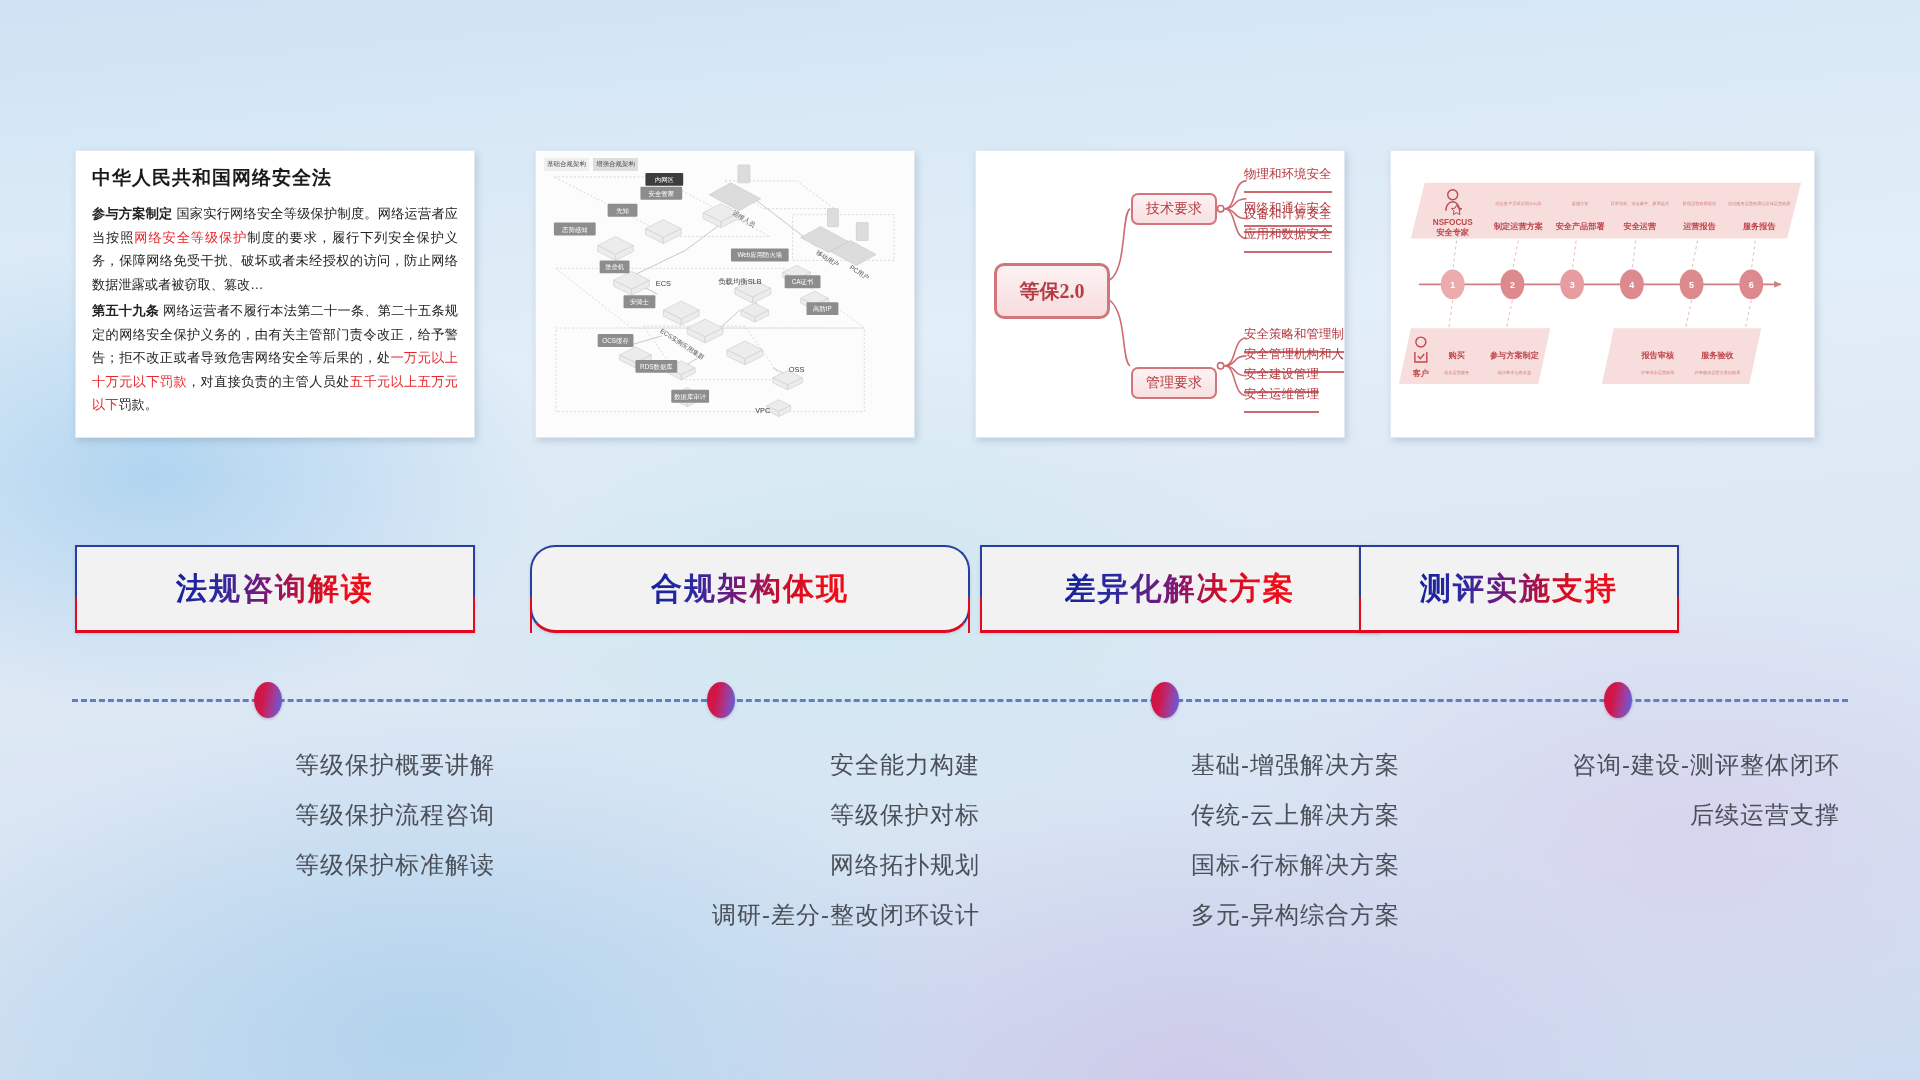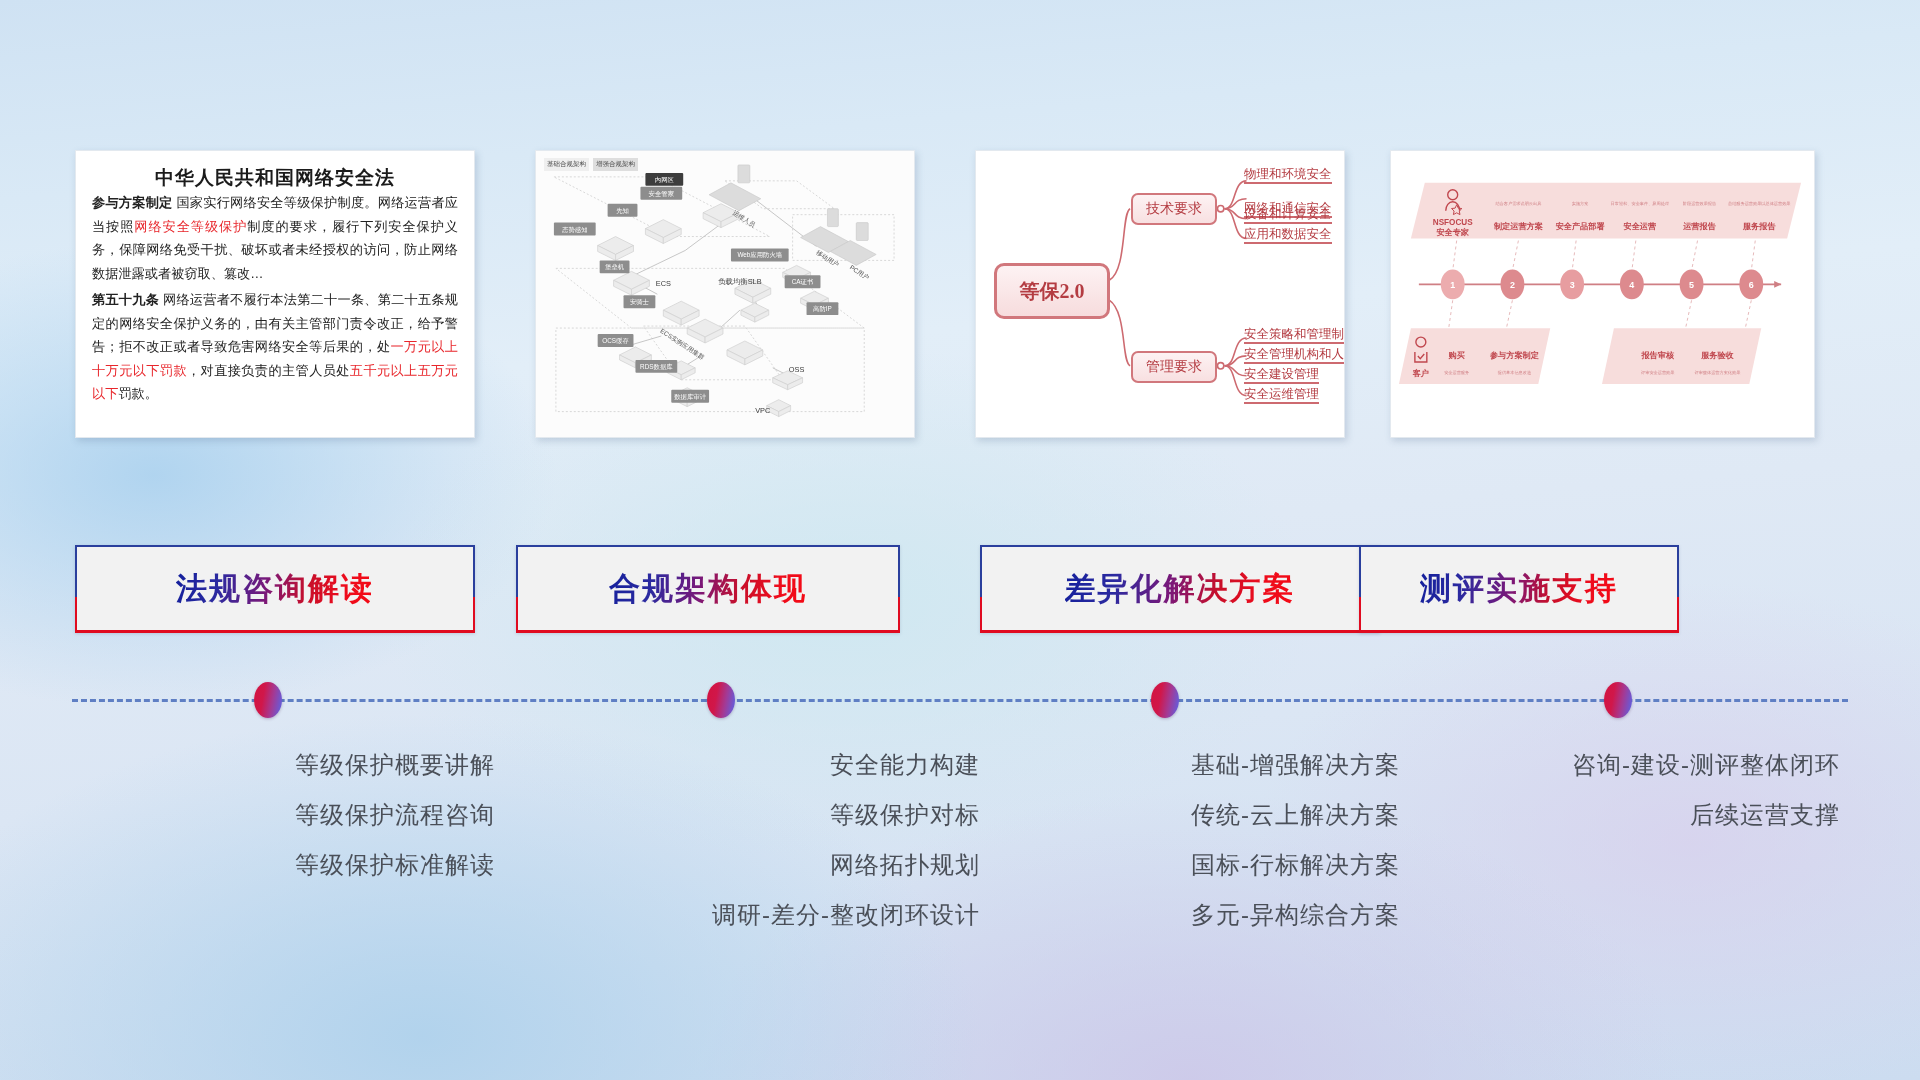--- a/index.html
+++ b/index.html
@@ -23,22 +23,22 @@
     box-shadow: 2px 3px 7px rgba(70,95,130,0.22);
     border:1px solid #e3e9ef; overflow:hidden;
   }
   .card-1 { left:75px;  width:400px; height:288px; }
   .card-2 { left:535px; width:380px; height:288px; }
   .card-3 { left:975px; width:370px; height:288px; }
   .card-4 { left:1390px;width:425px; height:288px; }
 
   
   .law { padding:14px 16px 10px 16px; }
-  .law-title { text-align:center; font-size:19px; font-weight:bold; color:#1b1b1b;
-    letter-spacing:1px; font-family:Liberation Sans, sans-serif; }
+  .law-title { font-size:19px; font-weight:bold; color:#1b1b1b;
+    letter-spacing:1px; margin-bottom:11px; font-family:Liberation Sans, sans-serif; }
   .law-p { font-size:13.2px; line-height:1.78; color:#222; text-align:justify; margin-bottom:3px; }
   .law-p b { font-weight:bold; }
   .hl { color:#e8262b; }
 
   
   .arch { position:relative; width:100%; height:100%; background:#fcfcfc; }
   .arch-tabs { position:absolute; top:7px; left:8px; display:flex; gap:4px; }
   .arch-tab { font-size:6.5px; color:#4a4a4a; background:#efefef; padding:2px 3px; }
   .arch-tab.sel { background:#dedede; }
   .arch-svg { position:absolute; inset:0; }
@@ -57,25 +57,25 @@
     font-size:20px; color:#b43c42; font-family:"Liberation Serif", serif; font-weight:bold;
   }
   .mm-branch {
     position:absolute; width:86px; height:32px;
     border:2px solid #d1777c; border-radius:7px;
     background: linear-gradient(180deg,#fdf2f3 0%, #f8e0e1 100%);
     display:flex; align-items:center; justify-content:center;
     font-size:14px; color:#b43c42; font-family:"Liberation Serif", serif;
   }
   .mm-b1 { left:155px; top:42px; }
-  .mm-b2 { left:155px; top:200px; }
+  .mm-b2 { left:155px; top:216px; }
   .mm-leaf {
     position:absolute; font-size:12.5px; color:#b43c42;
     font-family:"Liberation Serif", serif; white-space:nowrap;
-    border-bottom:2px solid #cd6a70; padding-bottom:1px; line-height:1.15;
+    border-bottom:2px solid #cd6a70; padding-bottom:10px; line-height:1.15;
   }
   .mm-svg { position:absolute; inset:0; pointer-events:none; }
 
   
   .ns { position:relative; width:100%; height:100%; background:#fff; }
   .ns-svg { position:absolute; inset:0; }
   .nsT  { font-size:8.2px; fill:#c0474e; font-weight:bold; font-family:"Liberation Sans",sans-serif; }
   .nsS  { font-size:4.2px; fill:#cf7f84; font-family:"Liberation Sans",sans-serif; }
   .nsN  { font-size:9px; fill:#ffffff; font-weight:bold; font-family:"Liberation Sans",sans-serif; }
 
@@ -96,21 +96,21 @@
     border-left:2px solid #e00b20; border-right:2px solid #e00b20;
     pointer-events:none;
   }
   .head-text {
     font-size:31px; font-weight:bold; letter-spacing:2px;
     background: linear-gradient(100deg,#14209c 0%, #2c2aa0 22%, #7b1878 46%, #c80f2a 66%, #ee0c1c 84%, #f40a15 100%);
     -webkit-background-clip:text; background-clip:text; color:transparent;
     font-family:Liberation Mono, monospace;
   }
   .hb-1 { left:75px;  width:400px; }
-  .hb-2 { left:516px; width:384px; }
+  .hb-2 { left:530px; width:440px;border-radius:25px; }
   .hb-3 { left:980px; width:400px; }
   .hb-4 { left:1359px;width:320px; }
 
   
   .timeline { position:absolute; top:697px; left:0; width:1920px; height:8px; }
   .tl-line {
     position:absolute; top:2px; left:72px; width:1776px; height:0;
     border-top:3px dashed #5f7fc4;
   }
   .dot {

